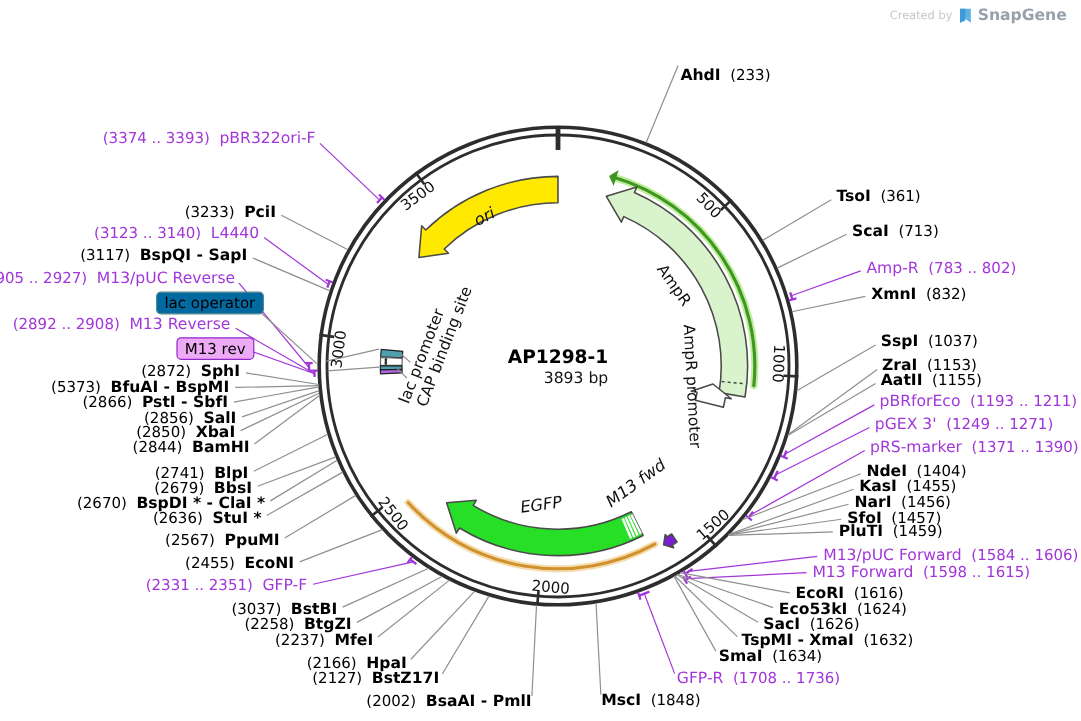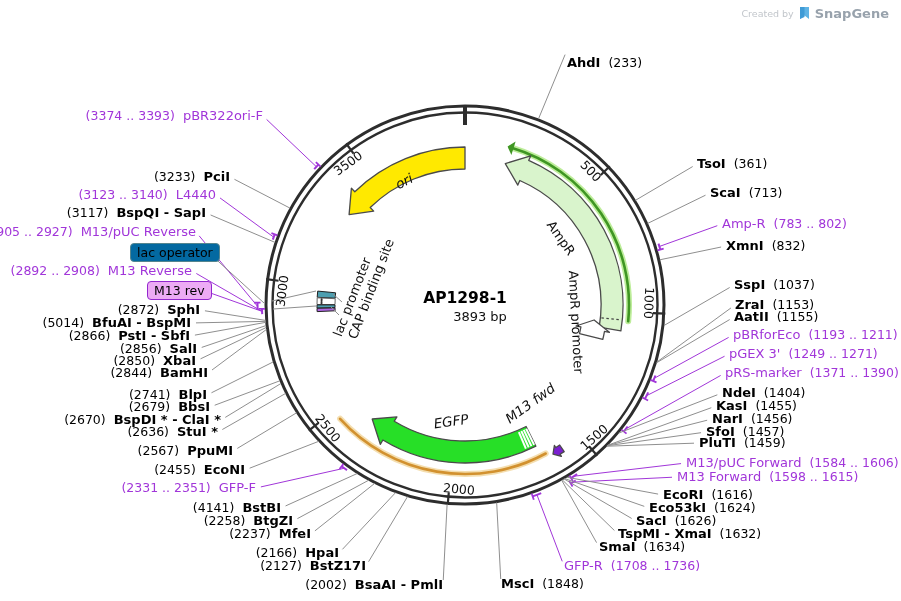--- a/index.html
+++ b/index.html
@@ -202,33 +202,33 @@
       <div class="site sideR" style="top: 521px; left: 636px; transform: translateY(-50%);"><span class="nm">SacI</span><span class="ps">(1626)</span></div>
       <div class="site sideR" style="top: 534px; left: 618px; transform: translateY(-50%);"><span class="nm">TspMI - XmaI</span><span class="ps">(1632)</span></div>
       <div class="site sideR" style="top: 547px; left: 599px; transform: translateY(-50%);"><span class="nm">SmaI</span><span class="ps">(1634)</span></div>
       <div class="site sideR primer" style="top: 566px; left: 564px; transform: translateY(-50%);"><span class="nm">GFP-R</span><span class="ps">(1708 .. 1736)</span></div>
       <div class="site sideR" style="top: 584px; left: 501px; transform: translateY(-50%);"><span class="nm">MscI</span><span class="ps">(1848)</span></div>
       <div class="site sideL" style="top: 585px; left: 443px; transform: translate(-100%, -50%);"><span class="ps">(2002)</span><span class="nm">BsaAI - PmlI</span></div>
       <div class="site sideL" style="top: 566px; left: 366px; transform: translate(-100%, -50%);"><span class="ps">(2127)</span><span class="nm">BstZ17I</span></div>
       <div class="site sideL" style="top: 553px; left: 339px; transform: translate(-100%, -50%);"><span class="ps">(2166)</span><span class="nm">HpaI</span></div>
       <div class="site sideL" style="top: 534px; left: 311px; transform: translate(-100%, -50%);"><span class="ps">(2237)</span><span class="nm">MfeI</span></div>
       <div class="site sideL" style="top: 521px; left: 293px; transform: translate(-100%, -50%);"><span class="ps">(2258)</span><span class="nm">BtgZI</span></div>
-      <div class="site sideL" style="top: 508px; left: 281px; transform: translate(-100%, -50%);"><span class="ps">(4141)</span><span class="nm">BstBI</span></div>
+      <div class="site sideL" style="top: 508px; left: 281px; transform: translate(-100%, -50%);"><span class="ps">(3037)</span><span class="nm">BstBI</span></div>
       <div class="site sideL primer" style="top: 488px; left: 256px; transform: translate(-100%, -50%);"><span class="ps">(2331 .. 2351)</span><span class="nm">GFP-F</span></div>
       <div class="site sideL" style="top: 470px; left: 245px; transform: translate(-100%, -50%);"><span class="ps">(2455)</span><span class="nm">EcoNI</span></div>
       <div class="site sideL" style="top: 451px; left: 233px; transform: translate(-100%, -50%);"><span class="ps">(2567)</span><span class="nm">PpuMI</span></div>
       <div class="site sideL" style="top: 432px; left: 218px; transform: translate(-100%, -50%);"><span class="ps">(2636)</span><span class="nm">StuI *</span></div>
       <div class="site sideL" style="top: 420px; left: 221px; transform: translate(-100%, -50%);"><span class="ps">(2670)</span><span class="nm">BspDI * - ClaI *</span></div>
       <div class="site sideL" style="top: 407px; left: 210px; transform: translate(-100%, -50%);"><span class="ps">(2679)</span><span class="nm">BbsI</span></div>
       <div class="site sideL" style="top: 395px; left: 207px; transform: translate(-100%, -50%);"><span class="ps">(2741)</span><span class="nm">BlpI</span></div>
       <div class="site sideL" style="top: 373px; left: 208px; transform: translate(-100%, -50%);"><span class="ps">(2844)</span><span class="nm">BamHI</span></div>
       <div class="site sideL" style="top: 361px; left: 196px; transform: translate(-100%, -50%);"><span class="ps">(2850)</span><span class="nm">XbaI</span></div>
       <div class="site sideL" style="top: 349px; left: 197px; transform: translate(-100%, -50%);"><span class="ps">(2856)</span><span class="nm">SalI</span></div>
       <div class="site sideL" style="top: 336px; left: 190px; transform: translate(-100%, -50%);"><span class="ps">(2866)</span><span class="nm">PstI - SbfI</span></div>
-      <div class="site sideL" style="top: 323px; left: 191px; transform: translate(-100%, -50%);"><span class="ps">(5014)</span><span class="nm">BfuAI - BspMI</span></div>
+      <div class="site sideL" style="top: 323px; left: 191px; transform: translate(-100%, -50%);"><span class="ps">(5373)</span><span class="nm">BfuAI - BspMI</span></div>
       <div class="site sideL" style="top: 310px; left: 200px; transform: translate(-100%, -50%);"><span class="ps">(2872)</span><span class="nm">SphI</span></div>
       <div class="site sideL primer" style="top: 271px; left: 192px; transform: translate(-100%, -50%);"><span class="ps">(2892 .. 2908)</span><span class="nm">M13 Reverse</span></div>
       <div class="site sideL primer" style="top: 232px; left: 196px; transform: translate(-100%, -50%);"><span class="ps">(2905 .. 2927)</span><span class="nm">M13/pUC Reverse</span></div>
       <div class="site sideL" style="top: 213px; left: 206px; transform: translate(-100%, -50%);"><span class="ps">(3117)</span><span class="nm">BspQI - SapI</span></div>
       <div class="site sideL primer" style="top: 195px; left: 216px; transform: translate(-100%, -50%);"><span class="ps">(3123 .. 3140)</span><span class="nm">L4440</span></div>
       <div class="site sideL" style="top: 177px; left: 230px; transform: translate(-100%, -50%);"><span class="ps">(3233)</span><span class="nm">PciI</span></div>
       <div class="site sideL primer" style="top: 116px; left: 263px; transform: translate(-100%, -50%);"><span class="ps">(3374 .. 3393)</span><span class="nm">pBR322ori-F</span></div>
     </div>
 </div>
 

